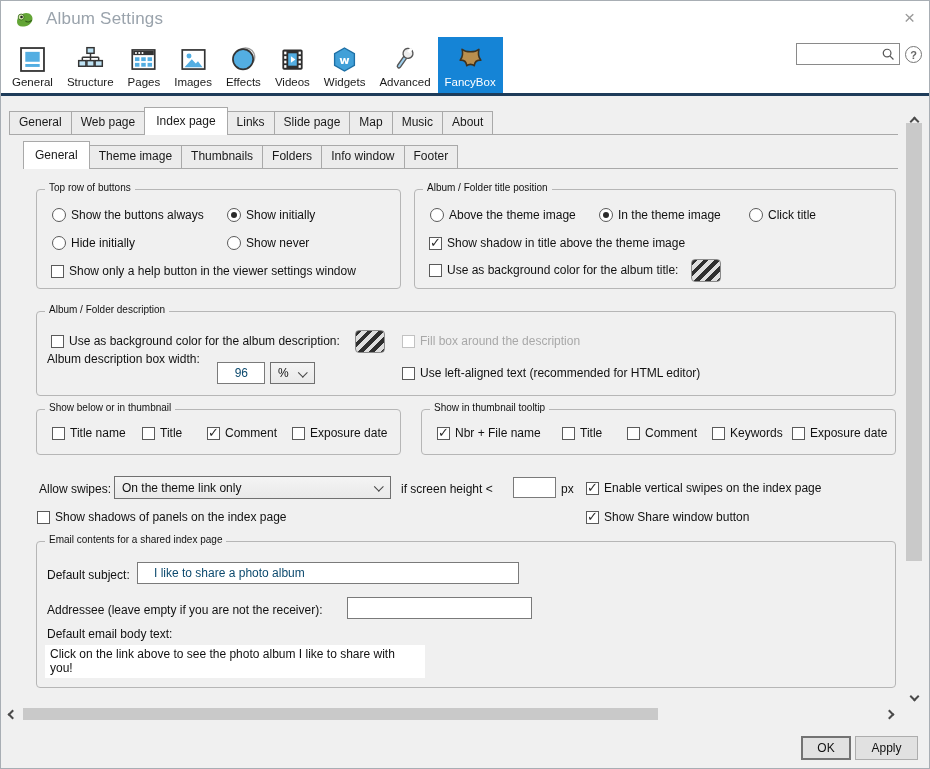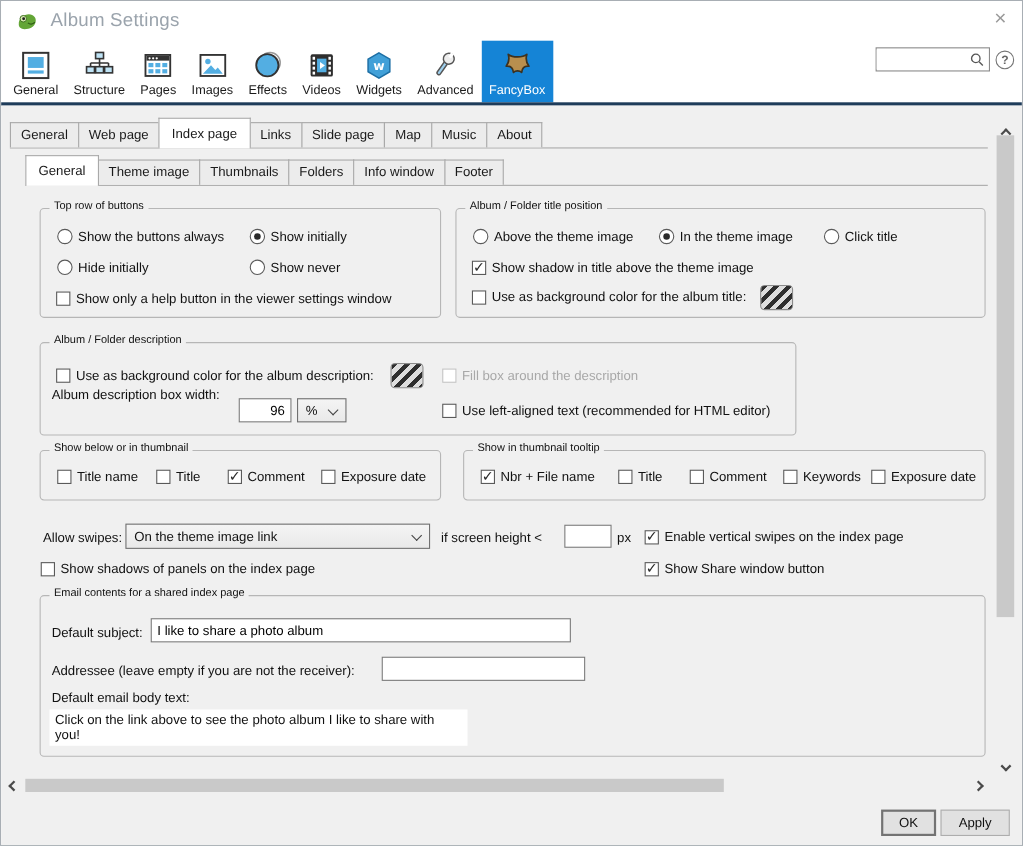--- a/index.html
+++ b/index.html
@@ -43,21 +43,21 @@
   .box { width:13px; height:13px; border:1px solid #5a5a5a; background:#fff; position:relative; flex:none; }
   .box.checked::after { content:"✓"; position:absolute; left:0px; top:-3px; font-size:13px; color:#2b2b2b; }
   .rad { width:14px; height:14px; border:1px solid #5a5a5a; border-radius:50%; background:#fff; position:relative; flex:none; }
   .rad.checked::after { content:""; position:absolute; left:3px; top:3px; width:6px; height:6px; border-radius:50%; background:#2b2b2b; }
   .opt.disabled { color:#a8a8a8; }
   .opt.disabled .box { border-color:#c2c2c2; }
 
   .swatch { width:30px; height:23px; border:1px solid #8a8a8a; border-radius:4px; background:repeating-linear-gradient(135deg,#2e2e2e 0 4px,#dedede 4px 8px); flex:none; }
 
   .lbl { position:absolute; font-size:12px; color:#111; white-space:nowrap; }
-  .tin { position:absolute; border:1px solid #7a7a7a; background:#fff; font:12px "Liberation Sans",sans-serif; padding:0 5px; color:#000000; }
+  .tin { position:absolute; border:1px solid #7a7a7a; background:#fff; font:12px "Liberation Sans",sans-serif; padding:0 16px; color:#0c4a6e; }
   .combo { position:absolute; display:flex; align-items:center; justify-content:space-between; gap:6px; padding:0 7px; background:linear-gradient(#f4f4f4,#e9e9e9); border:1px solid #707070; font-size:12px; color:#111; }
   .cdown { width:7px; height:7px; border-left:1.5px solid #444; border-bottom:1.5px solid #444; transform:rotate(-45deg) translateY(-1px); flex:none; }
 
   .bodybox { position:absolute; background:#fff; font-size:12px; color:#111; padding:2px 5px; }
 
   
   .vscroll { position:absolute; left:901px; top:15px; width:24px; height:595px; background:#f0f0f0; }
   .vthumb { position:absolute; left:4px; right:4px; top:12px; height:438px; background:#c9c9c9; }
   .hscroll { position:absolute; left:2px; top:610px; width:896px; height:16px; background:#f0f0f0; }
   .hthumb { position:absolute; top:2px; left:20px; width:635px; height:12px; background:#c9c9c9; }
@@ -275,21 +275,21 @@
         <span class="box checked"></span>
         <span>Show shadow in title above the theme image</span>
       </div>
       <div class="opt" style="left:14px;top:72px;">
         <span class="box"></span>
         <span>Use as background color for the album title:</span>
         <span class="swatch" style="margin-left:8px;"></span>
       </div>
     </div>
 
-    <div class="grp" style="left:35px;top:215px;width:688px;height:85px;">
+    <div class="grp" style="left:35px;top:215px;width:860px;height:85px;">
       <span class="lg">Album / Folder description</span>
       <div class="opt" style="left:14px;top:21px;">
         <span class="box"></span>
         <span>Use as background color for the album description:</span>
         <span class="swatch" style="margin-left:10px;"></span>
       </div>
       <div class="opt disabled" style="left:365px;top:21px;">
         <span class="box"></span>
         <span>Fill box around the description</span>
       </div>
@@ -344,21 +344,21 @@
         <span>Keywords</span>
       </div>
       <div class="opt" style="left:370px;top:15px;">
         <span class="box"></span>
         <span>Exposure date</span>
       </div>
     </div>
 
     <span class="lbl" style="left:38px;top:386px;">Allow swipes:</span>
     <div class="combo" style="left:113px;top:380px;width:277px;height:23px;">
-      <span>On the theme image link</span>
+      <span>On the theme link only</span>
       <span class="cdown"></span>
     </div>
     <span class="lbl" style="left:400px;top:386px;">if screen height &lt;</span>
     <input class="tin" style="left: 512px; top: 381px; width: 43px; height: 21px;" value="">
     <span class="lbl" style="left:560px;top:386px;">px</span>
     <div class="opt" style="left:585px;top:384px;">
       <span class="box checked"></span>
       <span>Enable vertical swipes on the index page</span>
     </div>
     <div class="opt" style="left:36px;top:413px;">

